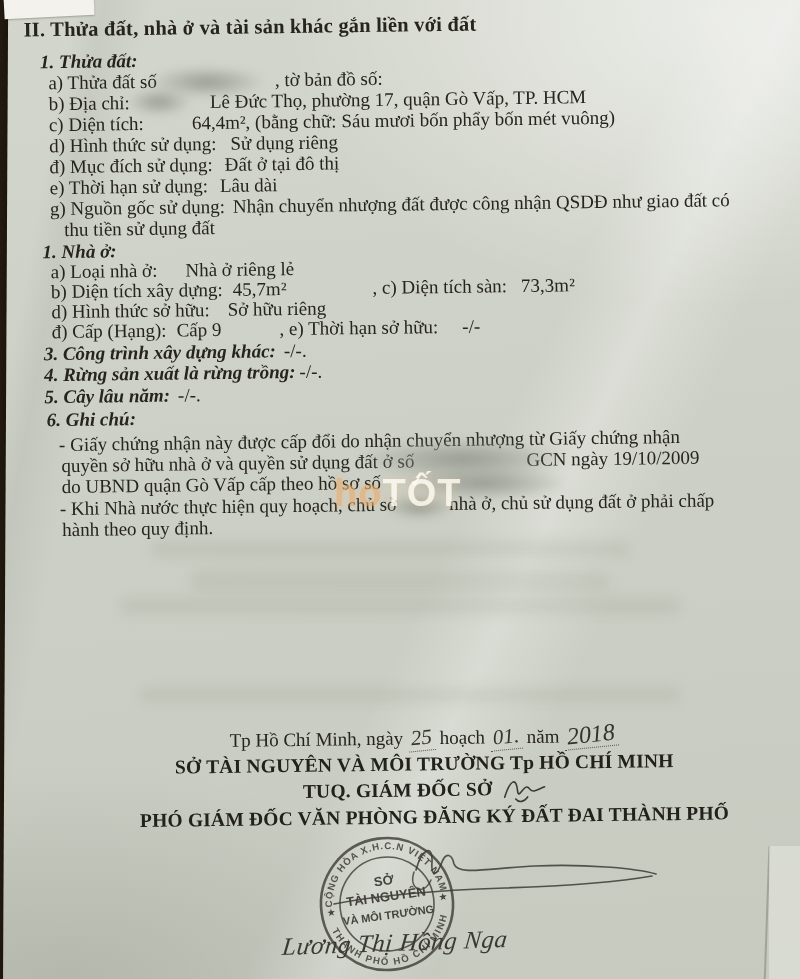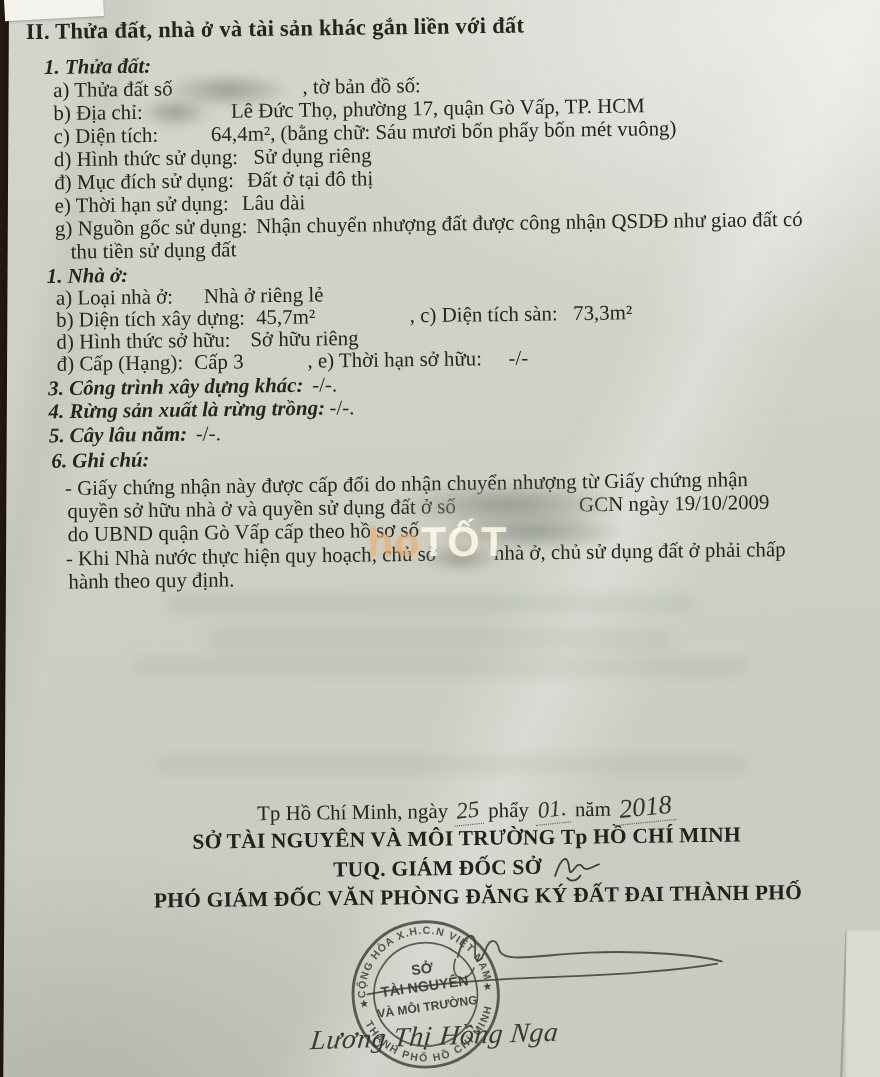--- a/index.html
+++ b/index.html
@@ -114,21 +114,21 @@
 
     <div class="line" style="left:48px;top:281px;">
       <span>b) Diện tích xây dựng:</span><span class="gap" style="width:10px;"></span><span>45,7m²</span><span class="gap" style="width:86px;"></span><span>, c) Diện tích sàn:</span><span class="gap" style="width:14px;"></span><span>73,3m²</span>
     </div>
 
     <div class="line" style="left:48px;top:301px;">
       <span>d) Hình thức sở hữu:</span><span class="gap" style="width:18px;"></span><span>Sở hữu riêng</span>
     </div>
 
     <div class="line" style="left:48px;top:321px;">
-      <span>đ) Cấp (Hạng):</span><span class="gap" style="width:10px;"></span><span>Cấp 3</span><span class="gap" style="width:58px;"></span><span>, e) Thời hạn sở hữu:</span><span class="gap" style="width:24px;"></span><span>-/-</span>
+      <span>đ) Cấp (Hạng):</span><span class="gap" style="width:10px;"></span><span>Cấp 9</span><span class="gap" style="width:58px;"></span><span>, e) Thời hạn sở hữu:</span><span class="gap" style="width:24px;"></span><span>-/-</span>
     </div>
 
     <div class="line" style="left:40px;top:343px;">
       <span class="bi">3. Công trình xây dựng khác:</span><span class="gap" style="width:8px;"></span><span>-/-.</span>
     </div>
     <div class="line" style="left:40px;top:364px;">
       <span class="bi">4. Rừng sản xuất là rừng trồng:</span><span class="gap" style="width:4px;"></span><span>-/-.</span>
     </div>
     <div class="line" style="left:40px;top:386px;">
       <span class="bi">5. Cây lâu năm:</span><span class="gap" style="width:8px;"></span><span>-/-.</span>
@@ -150,21 +150,21 @@
       <span>- Khi Nhà nước thực hiện quy hoạch, chủ sở</span><span class="gap" style="width:52px;"></span><span>nhà ở, chủ sử dụng đất ở phải chấp</span>
     </div>
     <div class="line" style="left:56px;top:519px;">
       <span>hành theo quy định.</span>
     </div>
 
     <div class="sigblock">
       <div class="sigline">
         <span>Tp Hồ Chí Minh, ngày</span>
         <span class="hw">25</span>
-        <span>phẩy</span>
+        <span>hoạch</span>
         <span class="hw">01.</span>
         <span>năm</span>
         <span class="hw" style="font-size:24px;">2018</span>
       </div>
       <div class="sigline b">
         <span>SỞ TÀI NGUYÊN VÀ MÔI TRƯỜNG Tp HỒ CHÍ MINH</span>
       </div>
       <div class="sigline b">
         <span>TUQ. GIÁM ĐỐC SỞ</span><svg class="initials" width="46" height="28" viewBox="0 0 46 28">
             <path d="M4,22 C10,4 16,2 17,16 C18,26 24,6 29,14 C32,19 38,14 44,12 M15,24 C18,28 24,27 27,22" stroke="#3a3933" stroke-width="1.6" fill="none" stroke-linecap="round"></path>

